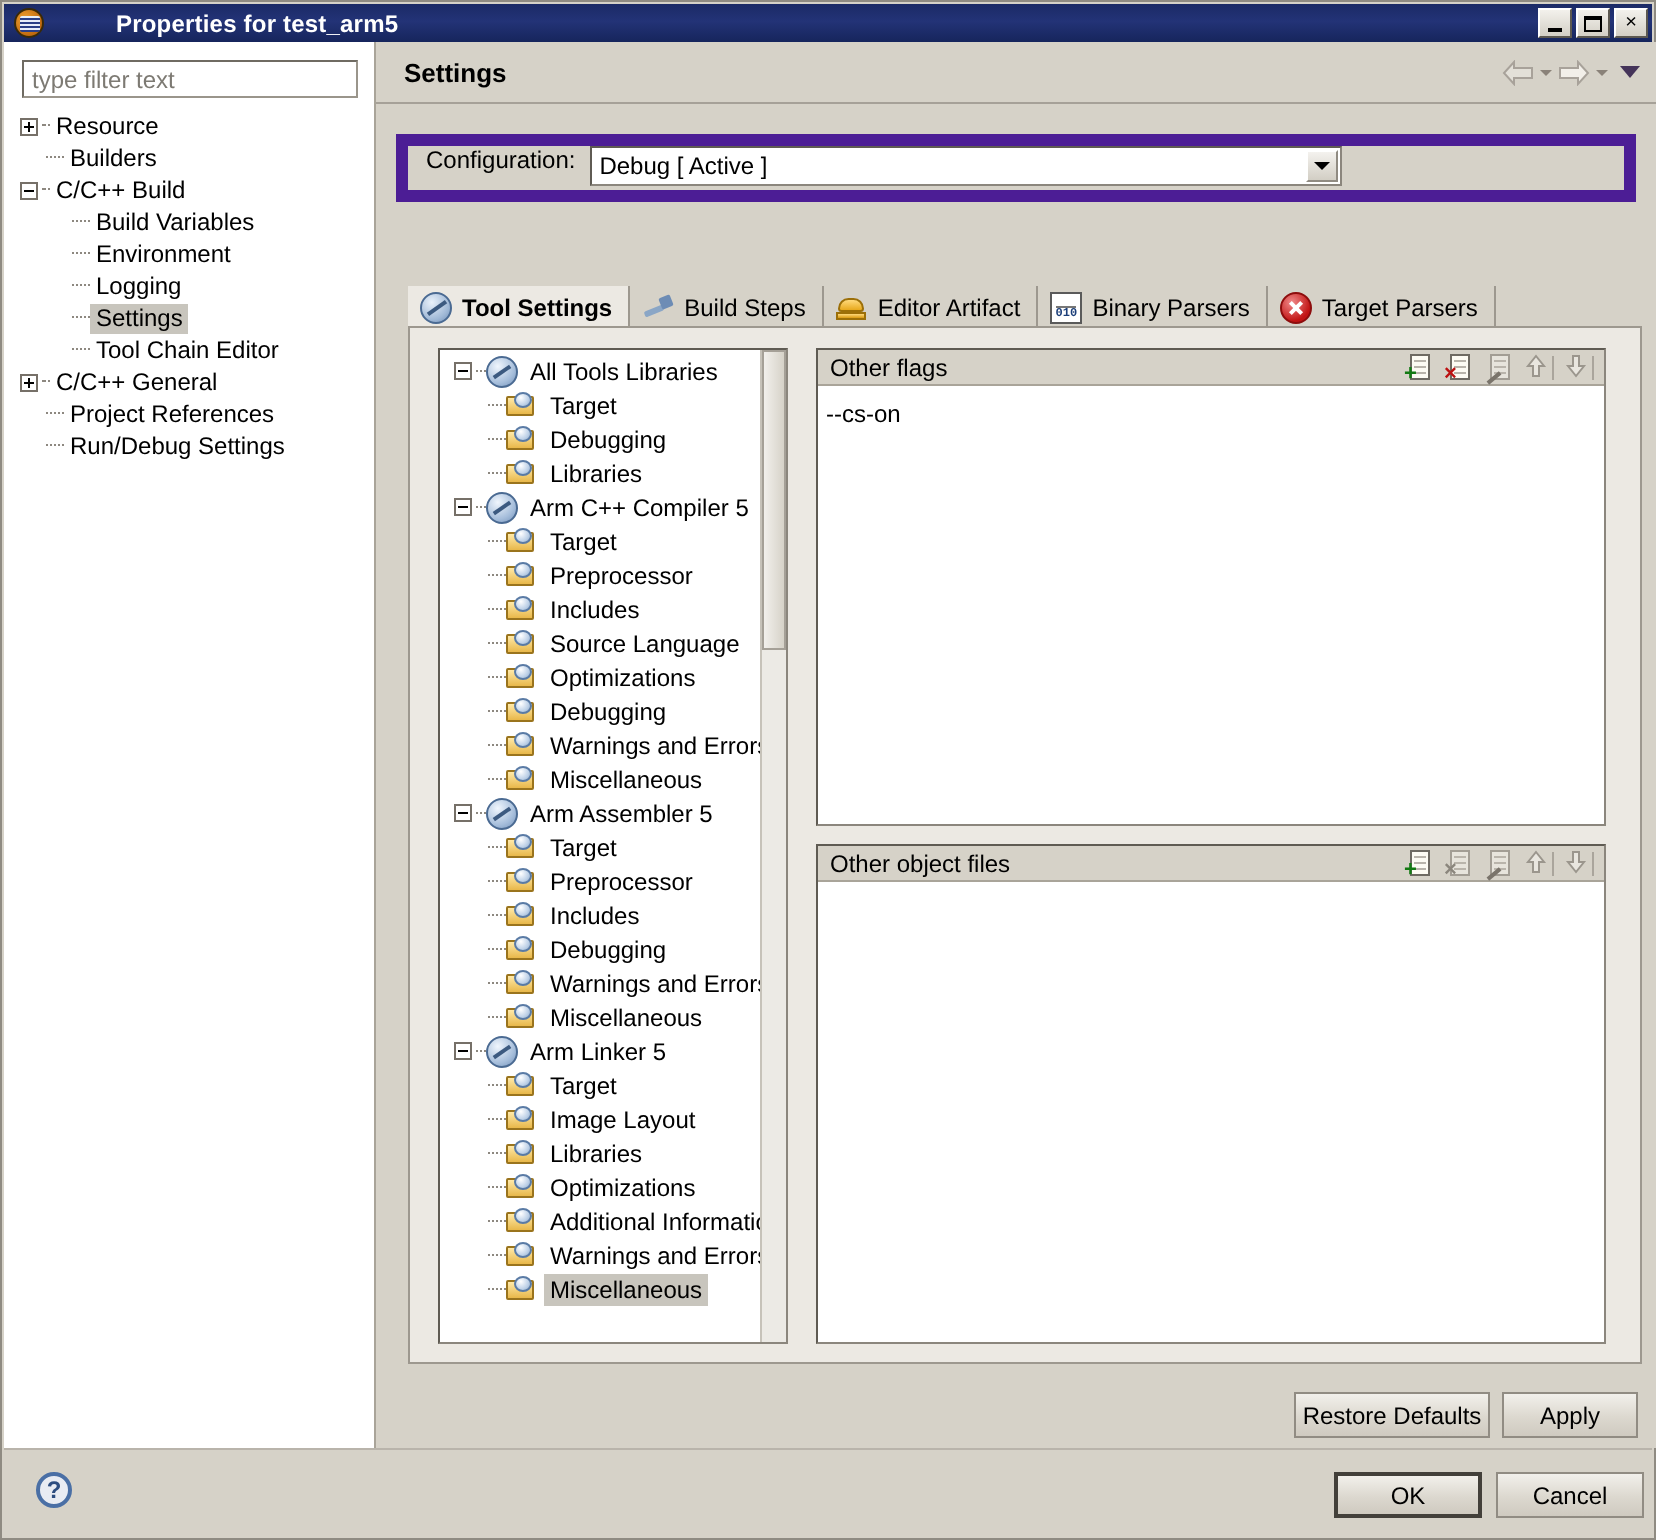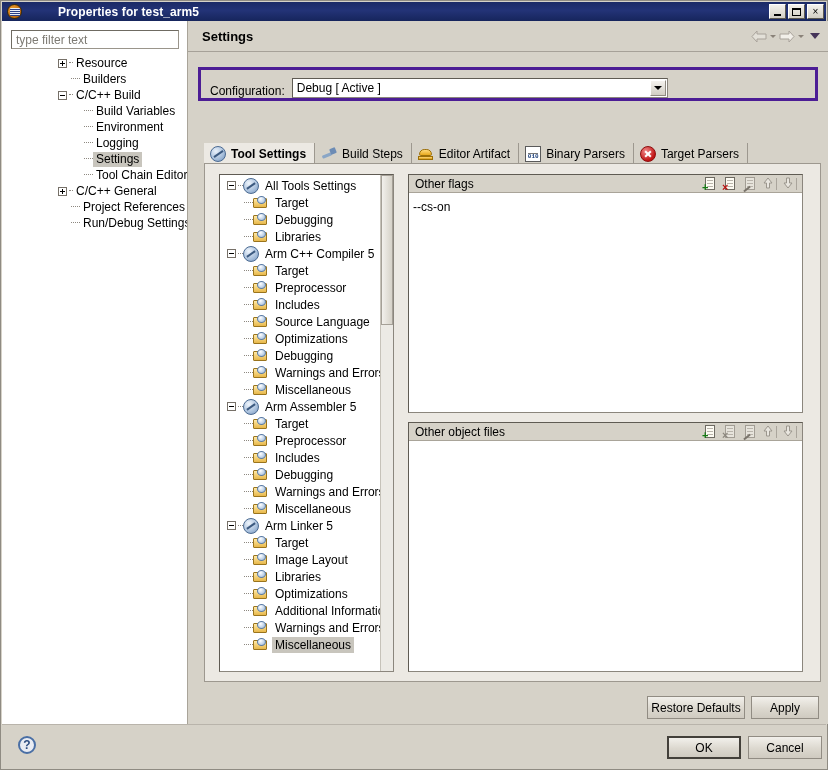--- a/index.html
+++ b/index.html
@@ -122,21 +122,20 @@
     left: 0; top: 34px;
     width: 185px;
     font-size: 12px;
   }
   .nav-row {
     height: 16px;
     display: flex;
     align-items: center;
     white-space: nowrap;
     position: relative;
-    padding-left: 48px;
   }
   .nav-row .lbl {
     padding: 0 3px;
     line-height: 15px;
   }
   .nav-row.sel .lbl {
     background: #c8c5bd;
   }
   .twisty {
     width: 9px; height: 9px;
@@ -209,24 +208,24 @@
     margin-left: 3px;
     border-left: 5px solid transparent;
     border-right: 5px solid transparent;
     border-top: 6px solid #453459;
   }
 
   .config-row {
     position: absolute;
     left: 10px; top: 46px;
     width: 620px; height: 34px;
-    border: 3px solid #4c1d95;
-    box-sizing: border-box;
-    display: flex;
-    align-items: flex-end;
+    border: 6px solid #4c1d95;
+    box-sizing: border-box;
+    display: flex;
+    align-items: flex-start;
   }
   .config-label {
     margin-left: 9px;
     margin-right: 7px;
     font-size: 12px;
   }
   .combo {
     width: 376px; height: 20px;
     background: #ffffff;
     border: 1px solid #8b867d;
@@ -767,21 +766,21 @@
 
   <div class="settings-body">
 
     <div class="tool-tree">
       <div class="tool-tree-inner" id="tool-tree-inner">
           <div class="tt-row">
             <span class="ind" style="width: 7px;"></span>
             <span class="twisty"></span>
             <span class="dots" style="width: 5px;"></span>
             <span class="ico-tool"></span>
-            <span class="lbl">All Tools Settings</span>
+            <span class="lbl">All Tools Libraries</span>
           </div>
           <div class="tt-row">
             <span class="ind" style="width: 24px;"></span>
             <span class="dots" style="width: 9px;"></span>
             <span class="ico-folder"></span>
             <span class="lbl">Target</span>
           </div>
           <div class="tt-row">
             <span class="ind" style="width: 24px;"></span>
             <span class="dots" style="width: 9px;"></span>

